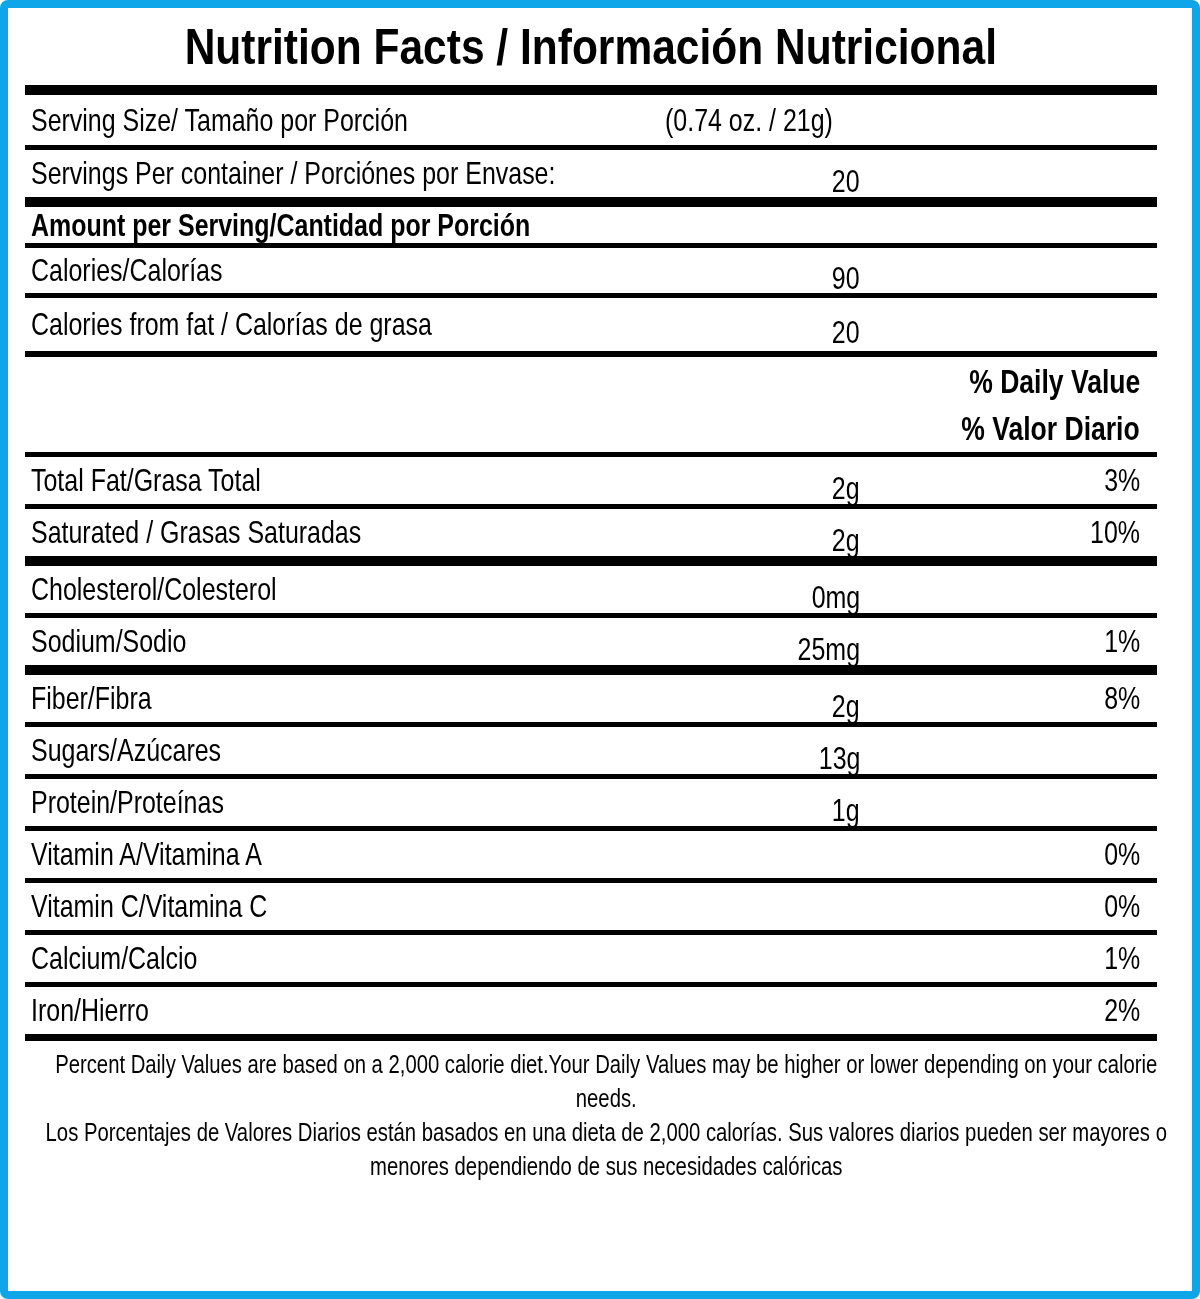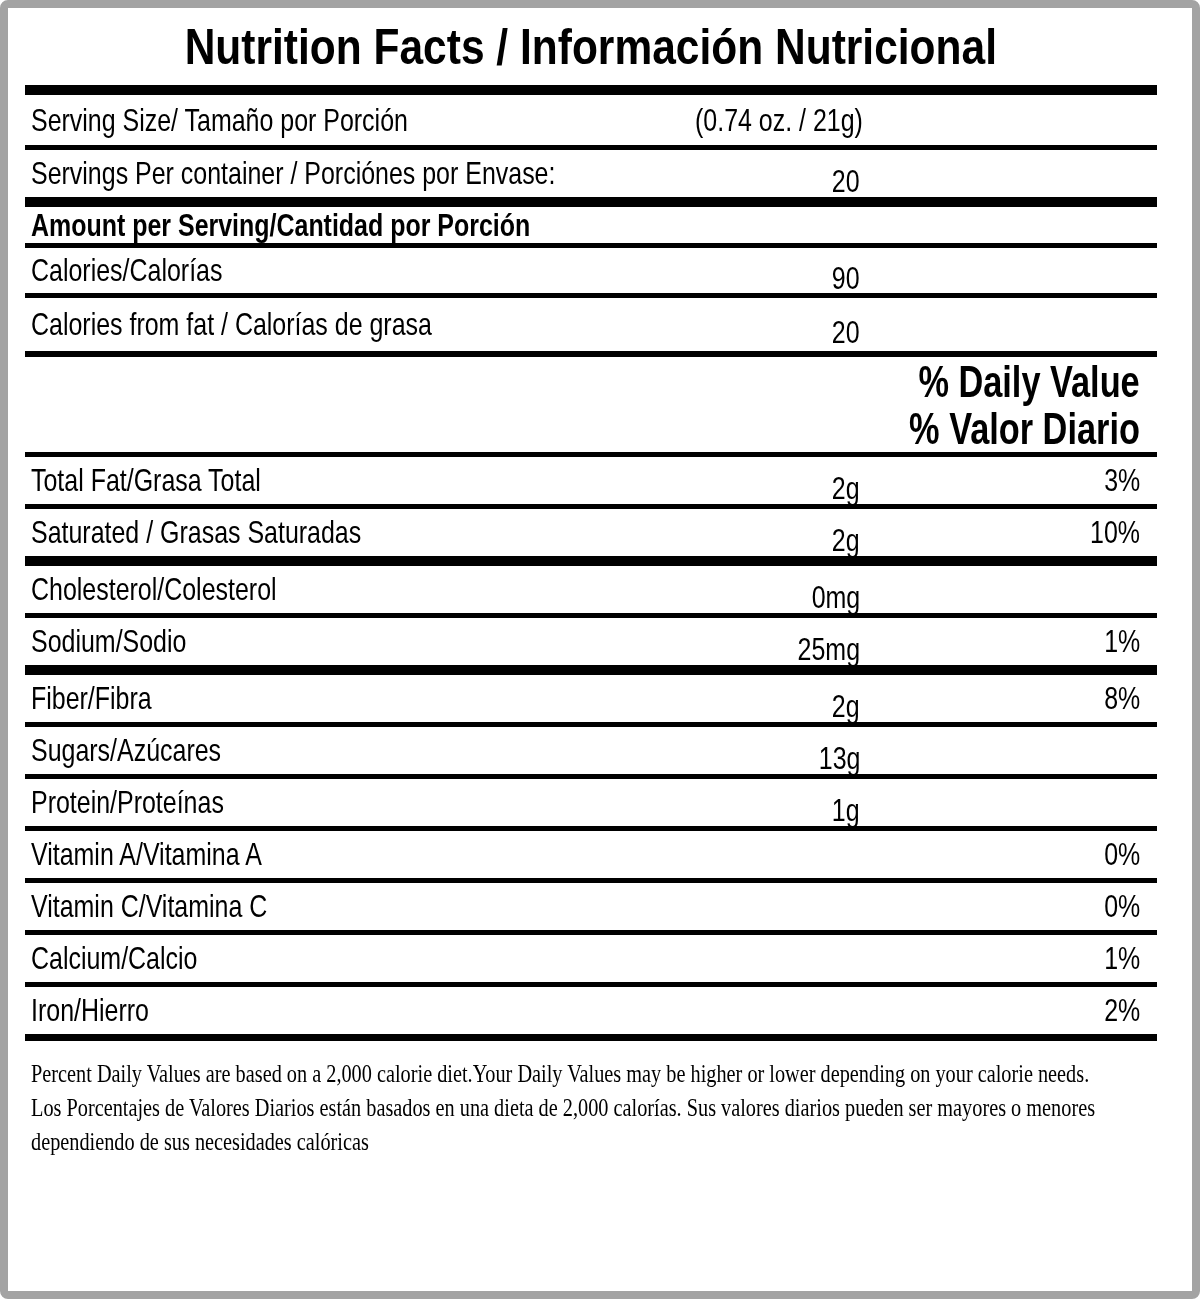--- a/index.html
+++ b/index.html
@@ -1,47 +1,47 @@
 <!DOCTYPE html>
 <html><head>
 <meta charset="utf-8">
 <style>
   html,body { margin:0; padding:0; background:#ffffff; }
   .label {
     width:1200px; height:1299px; box-sizing:border-box;
-    border:8px solid #a3a3a3; border-radius:8px; background:#fff;
+    border:8px solid #0ea5e9; border-radius:8px; background:#fff;
     position:relative; overflow:hidden;
-    font-family:"Liberation Sans","DejaVu Sans",sans-serif; color:#000;
+    font-family:"Liberation Sans","DejaVu Sans",sans-serif; color:#000;text-align:center;
   }
   .inner { box-sizing:border-box; width:100%; height:100%; padding:0 35px 0 17px; }
 
   
   .cond   { display:inline-block; white-space:nowrap; transform:scaleX(0.78); transform-origin:0 50%; }
   .cond-r { transform-origin:100% 50%; }
 
   .title-block { height:77px; display:flex; align-items:center; justify-content:center; }
   .title-text  { display:inline-block; white-space:nowrap; font-size:50px; font-weight:bold;
                  transform:scaleX(0.85); transform-origin:50% 50%; }
 
   .bar { background:#000; }
   .h10{height:10px} .h7{height:7px} .h6{height:6px} .h5{height:5px}
 
   .row  { position:relative; display:flex; align-items:center; padding-left:6px; font-size:32px; }
   .r50{height:50px} .r47{height:47px} .r45{height:45px} .r40{height:36px} .r53{height:53px}
   .bold { font-weight:bold; }
 
   .amount      { position:absolute; right:297px; top:8px; height:100%; display:flex; align-items:center; }
   .pct         { position:absolute; right:17px;  top:0; height:100%; display:flex; align-items:center; }
-  .serving-val { position:absolute; left:670px;  top:0; height:100%; display:flex; align-items:center; }
+  .serving-val { position:absolute; left:640px;  top:0; height:100%; display:flex; align-items:center; }
 
   .dv-block { height:95px; display:flex; flex-direction:column; justify-content:flex-end; }
   .dv-line  { height:47px; display:flex; align-items:center; justify-content:flex-end;
-              padding-right:17px; font-size:44px; font-weight:bold; }
-
-  .footnote { margin-top:16px; padding-left:6px;font-family:Liberation Serif, serif; }
+              padding-right:17px; font-size:34px; font-weight:bold; }
+
+  .footnote { margin-top:6px; padding-left:6px; }
   .fn-text  { display:block; width:1475px; font-size:26px; line-height:34px; margin:0;
               transform:scaleX(0.78); transform-origin:0 0; }
 </style>
 </head>
 <body>
 
 <div class="label">
   <div class="inner">
 
     <div class="title-block">

